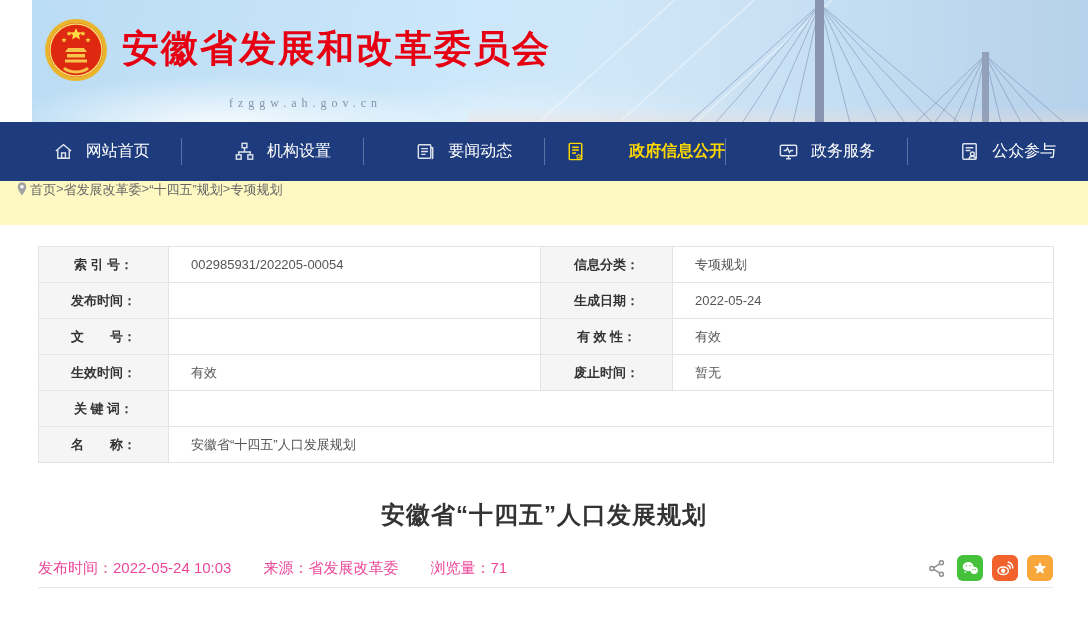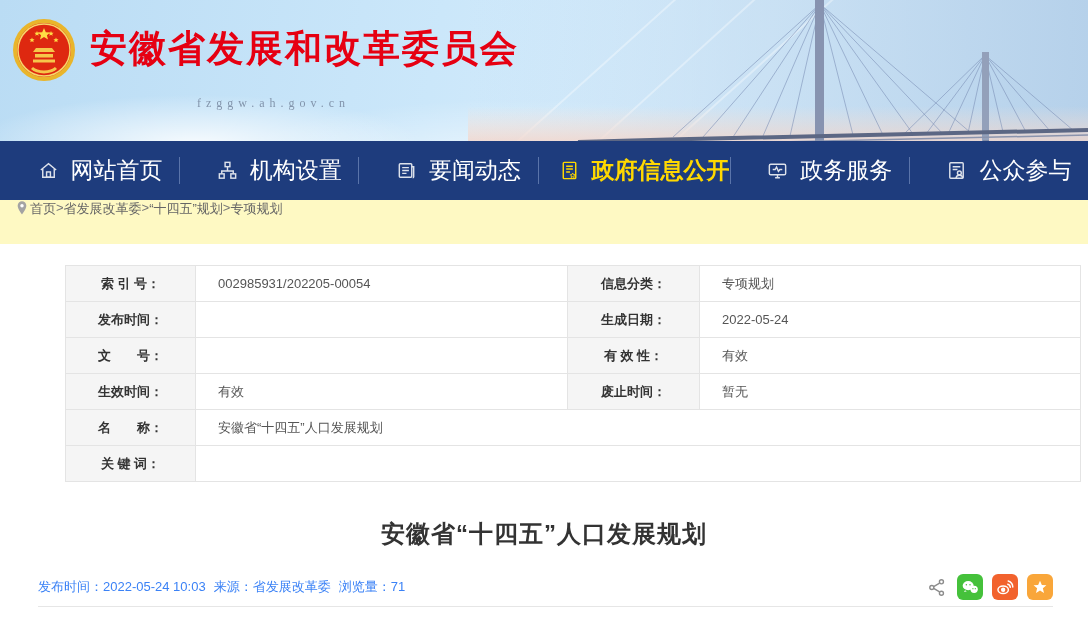--- a/index.html
+++ b/index.html
@@ -4,25 +4,26 @@
 <style>
   * { margin:0; padding:0; box-sizing:border-box; }
   html,body { width:1088px; height:636px; }
   body {
     font-family:"Liberation Sans","DejaVu Sans",sans-serif;
     background:#fff; overflow:hidden; color:#333;
   }
 
   
   .header {
-    position:relative; height:141px; overflow:hidden;
+    position:relative; height:122px; overflow:hidden;
     background:
       radial-gradient(ellipse 320px 70px at 18% 102%, rgba(255,255,255,.85), rgba(255,255,255,0) 70%),
       radial-gradient(ellipse 420px 90px at 48% 115%, rgba(255,255,255,.6), rgba(255,255,255,0) 70%),
       linear-gradient(100deg,#badcf4 0%,#cbe7fa 40%,#ddeefb 70%,#cfe3f6 100%);
+    margin-left: 32px;
   }
   .bridge-art { position:absolute; top:0; right:0; width:620px; height:163px; }
   .logo-link { position:absolute; left:0; top:0; width:560px; height:130px; cursor:pointer; }
   .emblem { position:absolute; left:12px; top:18px; width:64px; height:64px; }
   .site-name {
     position:absolute; left:90px; top:24px;
     font-size:37px; font-weight:bold; color:#e60012; letter-spacing:2px;
     white-space:nowrap;
   }
   .site-domain {
@@ -39,58 +40,58 @@
     flex:1; border:none; outline:none; background:transparent;
     padding:0 12px; font-size:14px; color:#333; min-width:0;
   }
   .search-input::placeholder { color:#a5a5a5; }
   .search-btn { width:44px; height:100%; display:flex; align-items:center; justify-content:center; cursor:pointer; }
 
   
   .nav { height:59px; background:#1e3c7d; display:flex; }
   .nav-item {
     flex:1; display:flex; align-items:center; justify-content:center; gap:11px;
-    color:#fff; font-size:23px; cursor:pointer; position:relative; white-space:nowrap;padding-left:20px;
+    color:#fff; font-size:16px; cursor:pointer; position:relative; white-space:nowrap;padding-left:20px;
   }
   .nav-item + .nav-item::before {
     content:""; position:absolute; left:0; top:16px; height:27px; width:1px;
     background:rgba(140,162,208,.55);
   }
   .nav-item.active { color:#ffd800; font-weight:bold;justify-content:space-between; }
   .nav-item svg { flex:none; }
 
   
   .breadcrumb {
     height:44px; display:flex; align-items:flex-start; 
     padding-left:14px; font-size:13px; color:#666; background:#fef9c3;
   }
   .crumb { cursor:pointer; }
   .crumb-sep { color:#777; }
 
   
   .info-table-wrap { margin:21px 35px 0 38px; }
-  table.info-table { width:100%; border-collapse:collapse; table-layout:fixed;margin-left:27px; }
+  table.info-table { width:100%; border-collapse:collapse; table-layout:fixed; }
   .info-table td {
     border:1px solid #e4e4e4; height:36px; font-size:13px; color:#555;
     padding:0 22px; overflow:hidden; white-space:nowrap;
   }
   .info-table td.lbl {
     background:#f5f5f5; color:#333; font-weight:bold; text-align:center; padding:0;
   }
 
   
   .article-title {
     margin-top:36px; text-align:center;
     font-size:24px; font-weight:bold; color:#333; letter-spacing:1px;
   }
   .meta-row {
     margin:24px 35px 0 38px; display:flex; align-items:center; justify-content:space-between;
     padding-bottom:6px; border-bottom:1px solid #e6e6e6;
   }
-  .meta-left { font-size:13px; color:#3b82f6; display:flex; gap:8px; }
+  .meta-left { font-size:15px; color:#ec4899; display:flex; gap:32px; }
   .share-icons { display:flex; align-items:center; gap:9px; }
   .icon-box {
     width:26px; height:26px; border-radius:6px;
     display:flex; align-items:center; justify-content:center; cursor:pointer;
   }
   .icon-plain { cursor:pointer; display:flex; align-items:center; }
   .icon-box.wechat { background:#45c13b; }
   .icon-box.weibo  { background:#f2622d; }
   .icon-box.star   { background:#f9a63a; }
 </style>
@@ -268,26 +269,26 @@
       <td class="lbl">有 效 性：</td>
       <td>有效</td>
     </tr>
     <tr>
       <td class="lbl">生效时间：</td>
       <td>有效</td>
       <td class="lbl">废止时间：</td>
       <td>暂无</td>
     </tr>
     <tr>
+      <td class="lbl">关 键 词：</td>
+      <td colspan="3"></td>
+    </tr>
+    <tr>
       <td class="lbl">名　　称：</td>
       <td colspan="3">安徽省“十四五”人口发展规划</td>
-    </tr>
-    <tr>
-      <td class="lbl">关 键 词：</td>
-      <td colspan="3"></td>
     </tr>
   </tbody>
     </table>
 </div>
 
 <h1 class="article-title">安徽省“十四五”人口发展规划</h1>
 
 <div class="meta-row">
   <div class="meta-left">
     <span>发布时间：2022-05-24 10:03</span>

